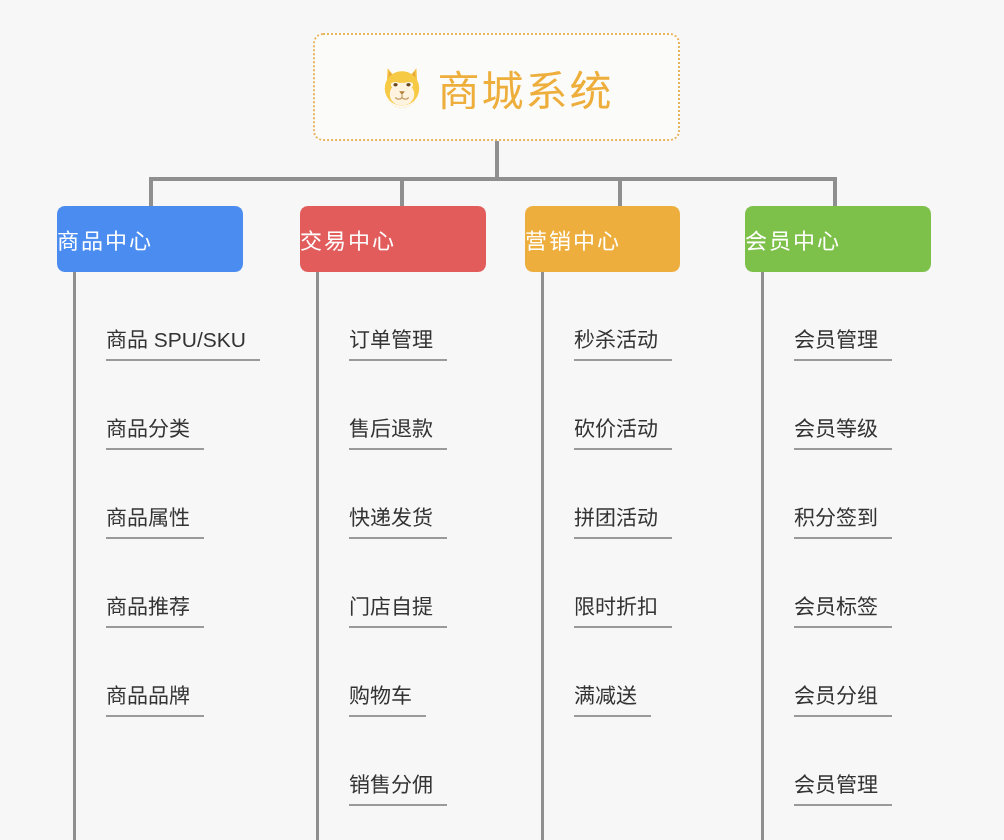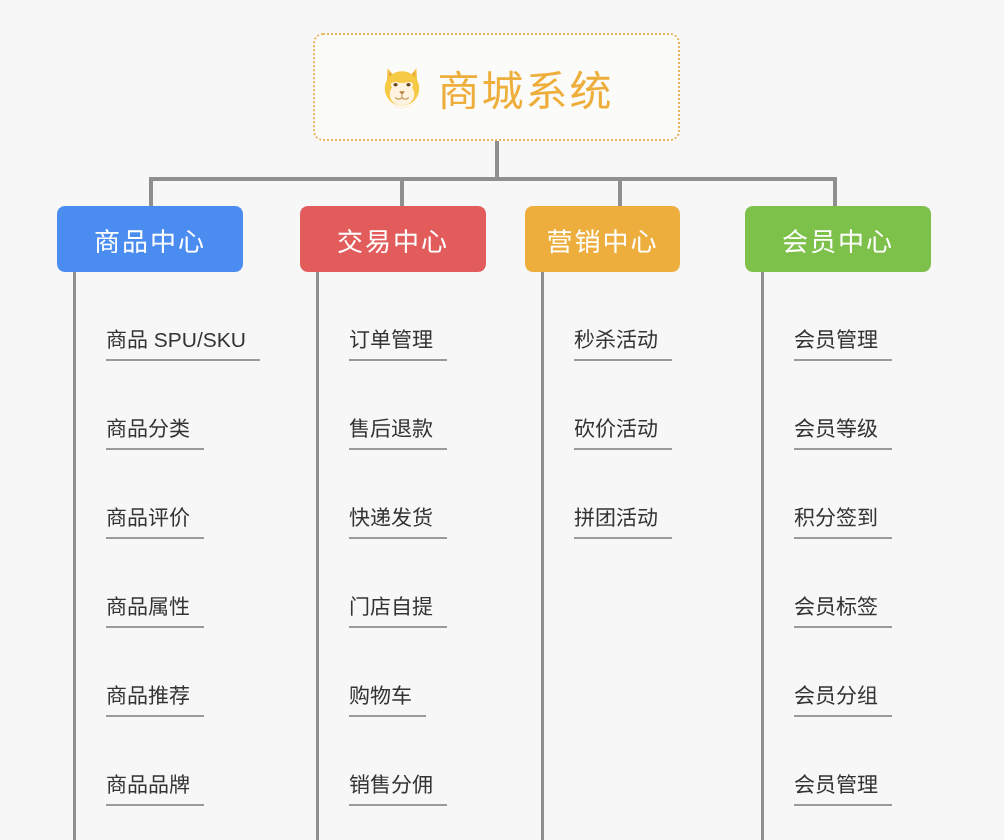--- a/index.html
+++ b/index.html
@@ -74,23 +74,22 @@
   .column.c0 { left: 57px;  }
   .column.c1 { left: 300px; }
   .column.c2 { left: 525px; }
   .column.c3 { left: 745px; }
 
   .cat-box {
     height: 66px;
     border-radius: 8px;
     display: flex;
     align-items: center;
-    justify-content: center;
     color: #ffffff;
-    font-size: 26px;
+    font-size: 22px;
     letter-spacing: 2px;
     box-sizing: border-box;
   }
   .column.c0 .cat-box { width: 186px; background: #4a8cf0; }
   .column.c1 .cat-box { width: 186px; background: #e25c5c; }
   .column.c2 .cat-box { width: 155px; background: #edae3d; }
   .column.c3 .cat-box { width: 186px; background: #7dc04a; }
 
   
   .branch {
@@ -170,23 +169,20 @@
     </div>
     <div class="branch">
       <div class="spine"></div>
       <div class="leaf">
           <span class="leaf-label">商品 SPU/SKU</span>
         </div>
       <div class="leaf">
           <span class="leaf-label">商品分类</span>
         </div>
       <div class="leaf">
-          <span class="leaf-label">商品评价</span>
-        </div>
-      <div class="leaf">
           <span class="leaf-label">商品属性</span>
         </div>
       <div class="leaf">
           <span class="leaf-label">商品推荐</span>
         </div>
       <div class="leaf">
           <span class="leaf-label">商品品牌</span>
         </div>
     </div>
   </div>
@@ -226,20 +222,26 @@
       <div class="spine"></div>
       <div class="leaf">
           <span class="leaf-label">秒杀活动</span>
         </div>
       <div class="leaf">
           <span class="leaf-label">砍价活动</span>
         </div>
       <div class="leaf">
           <span class="leaf-label">拼团活动</span>
         </div>
+      <div class="leaf">
+          <span class="leaf-label">限时折扣</span>
+        </div>
+      <div class="leaf">
+          <span class="leaf-label">满减送</span>
+        </div>
     </div>
   </div>
 
   <div class="column c3">
     <div class="cat-box">
       <span>会员中心</span>
     </div>
     <div class="branch">
       <div class="spine"></div>
       <div class="leaf">

